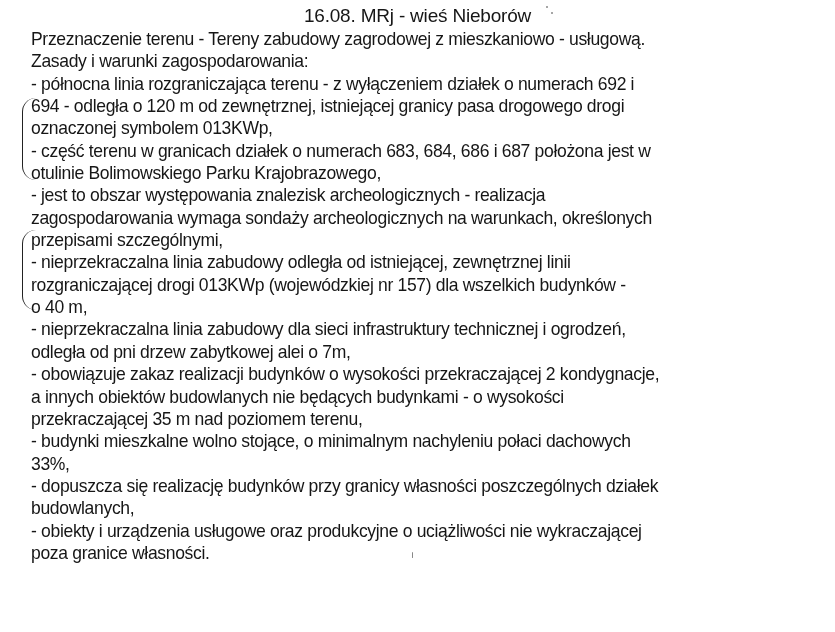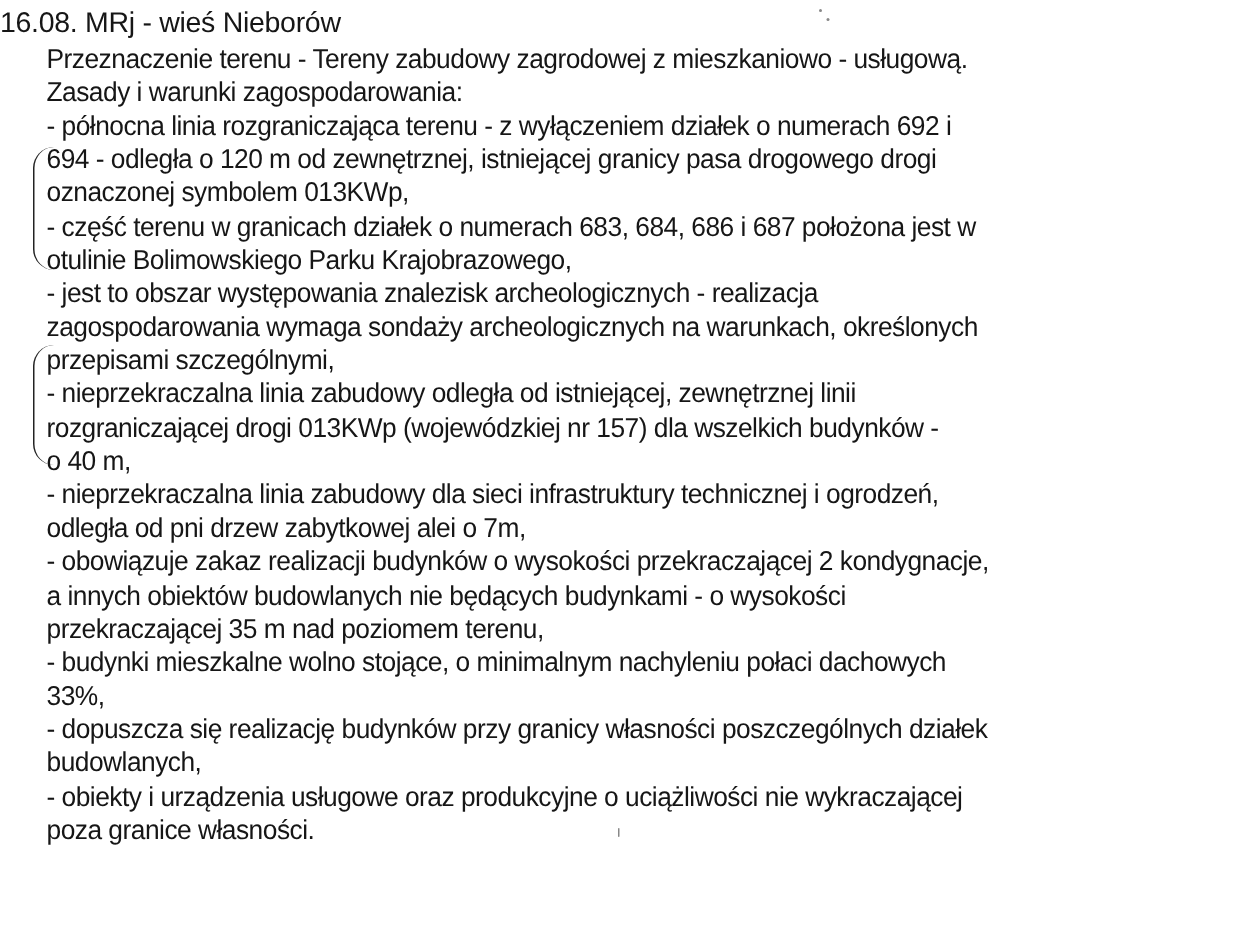--- a/index.html
+++ b/index.html
@@ -20,21 +20,21 @@
       left: 0;
       top: 0;
       width: 835px;
       height: 632px;
     }
     .title {
       position: absolute;
       left: 0;
       top: 4px;
       width: 835px;
-      text-align: left;
+      text-align: center;
       font-size: 19px;
       line-height: 24px;
       letter-spacing: -0.2px;
     }
     .body-text {
       position: absolute;
       left: 31px;
       top: 28px;
       width: 800px;
       font-size: 18.2px;

